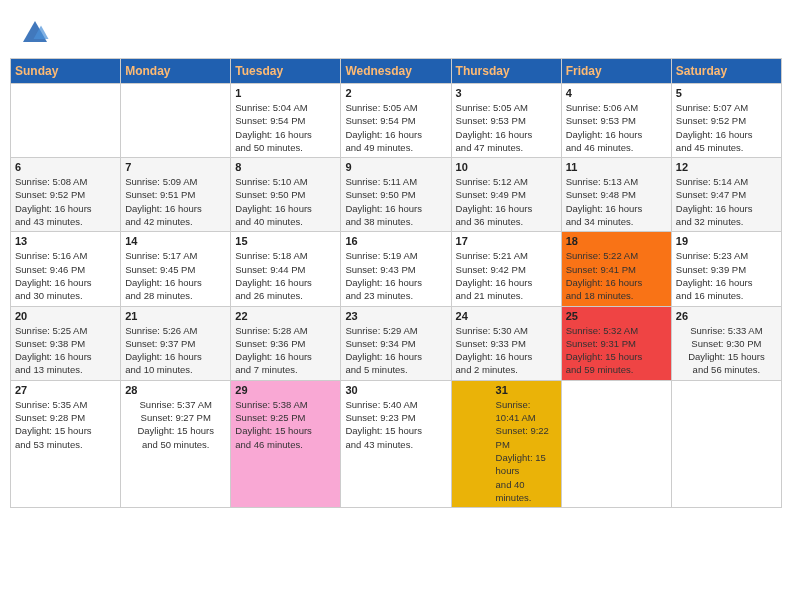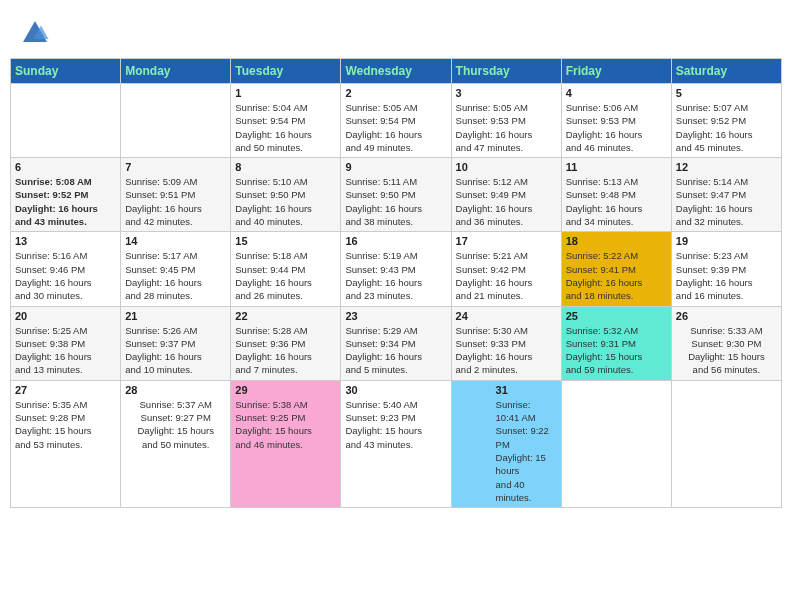--- a/index.html
+++ b/index.html
@@ -53,21 +53,21 @@
       font-size: 15px;
       color: #444;
     }
     .calendar {
       width: 100%;
       border-collapse: collapse;
       margin-top: 6px;
     }
     .calendar th {
       background: #2060b0;
-      color: #86efac;
+      color: #fdba74;
       font-size: 12px;
       font-weight: bold;
       padding: 5px 4px;
       text-align: left;
       border: 1px solid #ccc;
     }
     .calendar td {
       border: 1px solid #ccc;
       vertical-align: top;
       padding: 3px 4px;
@@ -165,21 +165,21 @@
           <div class="day-number">5</div>
           <div class="day-info" style="white-space: pre-line;">Sunrise: 5:07 AM
 Sunset: 9:52 PM
 Daylight: 16 hours
 and 45 minutes.</div>
         </td>
       </tr>
       <tr>
         <td style="background: rgb(245, 245, 245);">
           <div class="day-number">6</div>
-          <div class="day-info" style="white-space: pre-line; font-weight: bold;">Sunrise: 5:08 AM
+          <div class="day-info" style="white-space: pre-line;">Sunrise: 5:08 AM
 Sunset: 9:52 PM
 Daylight: 16 hours
 and 43 minutes.</div>
         </td>
         <td style="background: rgb(245, 245, 245);">
           <div class="day-number">7</div>
           <div class="day-info" style="white-space: pre-line;">Sunrise: 5:09 AM
 Sunset: 9:51 PM
 Daylight: 16 hours
 and 42 minutes.</div>
@@ -249,21 +249,21 @@
 Daylight: 16 hours
 and 23 minutes.</div>
         </td>
         <td style="background: rgb(255, 255, 255);">
           <div class="day-number">17</div>
           <div class="day-info" style="white-space: pre-line;">Sunrise: 5:21 AM
 Sunset: 9:42 PM
 Daylight: 16 hours
 and 21 minutes.</div>
         </td>
-        <td style="background: #eab308; margin-left: 7px;">
+        <td style="background: #f97316; margin-left: 7px;">
           <div class="day-number">18</div>
           <div class="day-info" style="white-space: pre-line;">Sunrise: 5:22 AM
 Sunset: 9:41 PM
 Daylight: 16 hours
 and 18 minutes.</div>
         </td>
         <td style="background: rgb(255, 255, 255);">
           <div class="day-number">19</div>
           <div class="day-info" style="white-space: pre-line;">Sunrise: 5:23 AM
 Sunset: 9:39 PM
@@ -300,21 +300,21 @@
 Daylight: 16 hours
 and 5 minutes.</div>
         </td>
         <td style="background: rgb(245, 245, 245);">
           <div class="day-number">24</div>
           <div class="day-info" style="white-space: pre-line;">Sunrise: 5:30 AM
 Sunset: 9:33 PM
 Daylight: 16 hours
 and 2 minutes.</div>
         </td>
-        <td style="background: #5eead4; margin-top: 36px;">
+        <td style="background: #ef4444; margin-top: 36px;">
           <div class="day-number">25</div>
           <div class="day-info" style="white-space: pre-line;">Sunrise: 5:32 AM
 Sunset: 9:31 PM
 Daylight: 15 hours
 and 59 minutes.</div>
         </td>
         <td style="background: rgb(245, 245, 245);">
           <div class="day-number">26</div>
           <div class="day-info" style="white-space: pre-line; text-align: center;">Sunrise: 5:33 AM
 Sunset: 9:30 PM
@@ -344,21 +344,21 @@
 Daylight: 15 hours
 and 46 minutes.</div>
         </td>
         <td style="background: rgb(255, 255, 255);">
           <div class="day-number">30</div>
           <div class="day-info" style="white-space: pre-line;">Sunrise: 5:40 AM
 Sunset: 9:23 PM
 Daylight: 15 hours
 and 43 minutes.</div>
         </td>
-        <td style="background: #7dd3fc; padding-left: 44px;">
+        <td style="background: #eab308; padding-left: 44px;">
           <div class="day-number">31</div>
           <div class="day-info" style="white-space: pre-line;">Sunrise: 10:41 AM
 Sunset: 9:22 PM
 Daylight: 15 hours
 and 40 minutes.</div>
         </td>
         <td class="empty-cell"></td>
         <td class="empty-cell"></td>
       </tr>
     </tbody>

